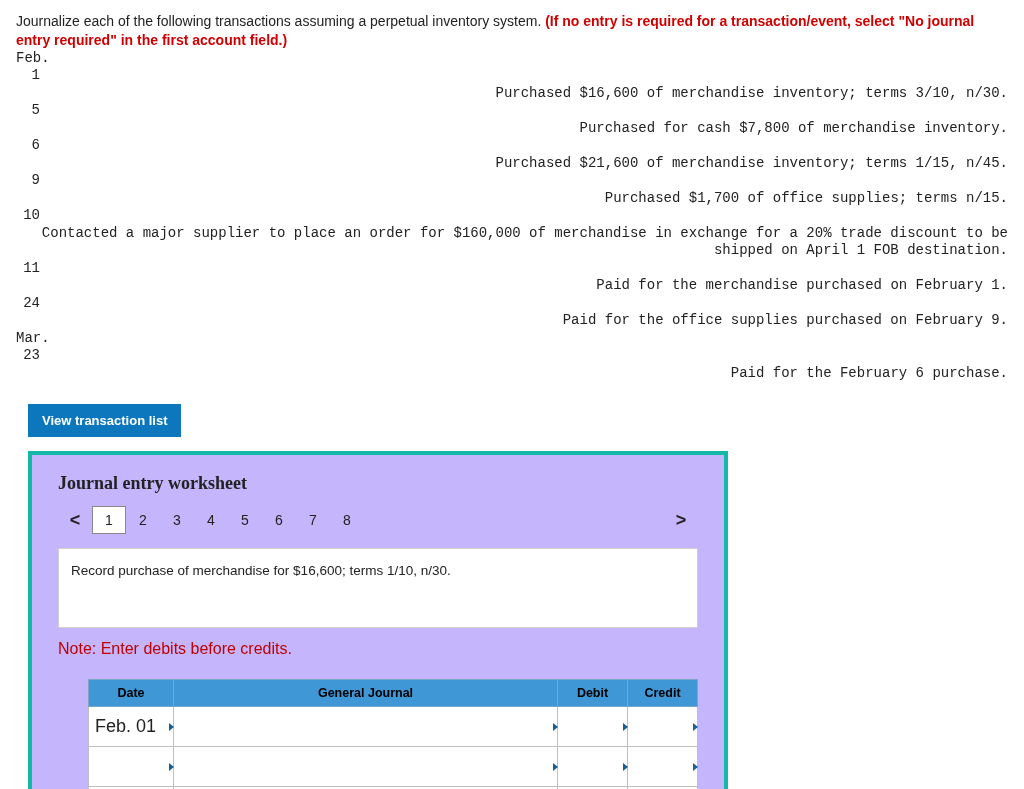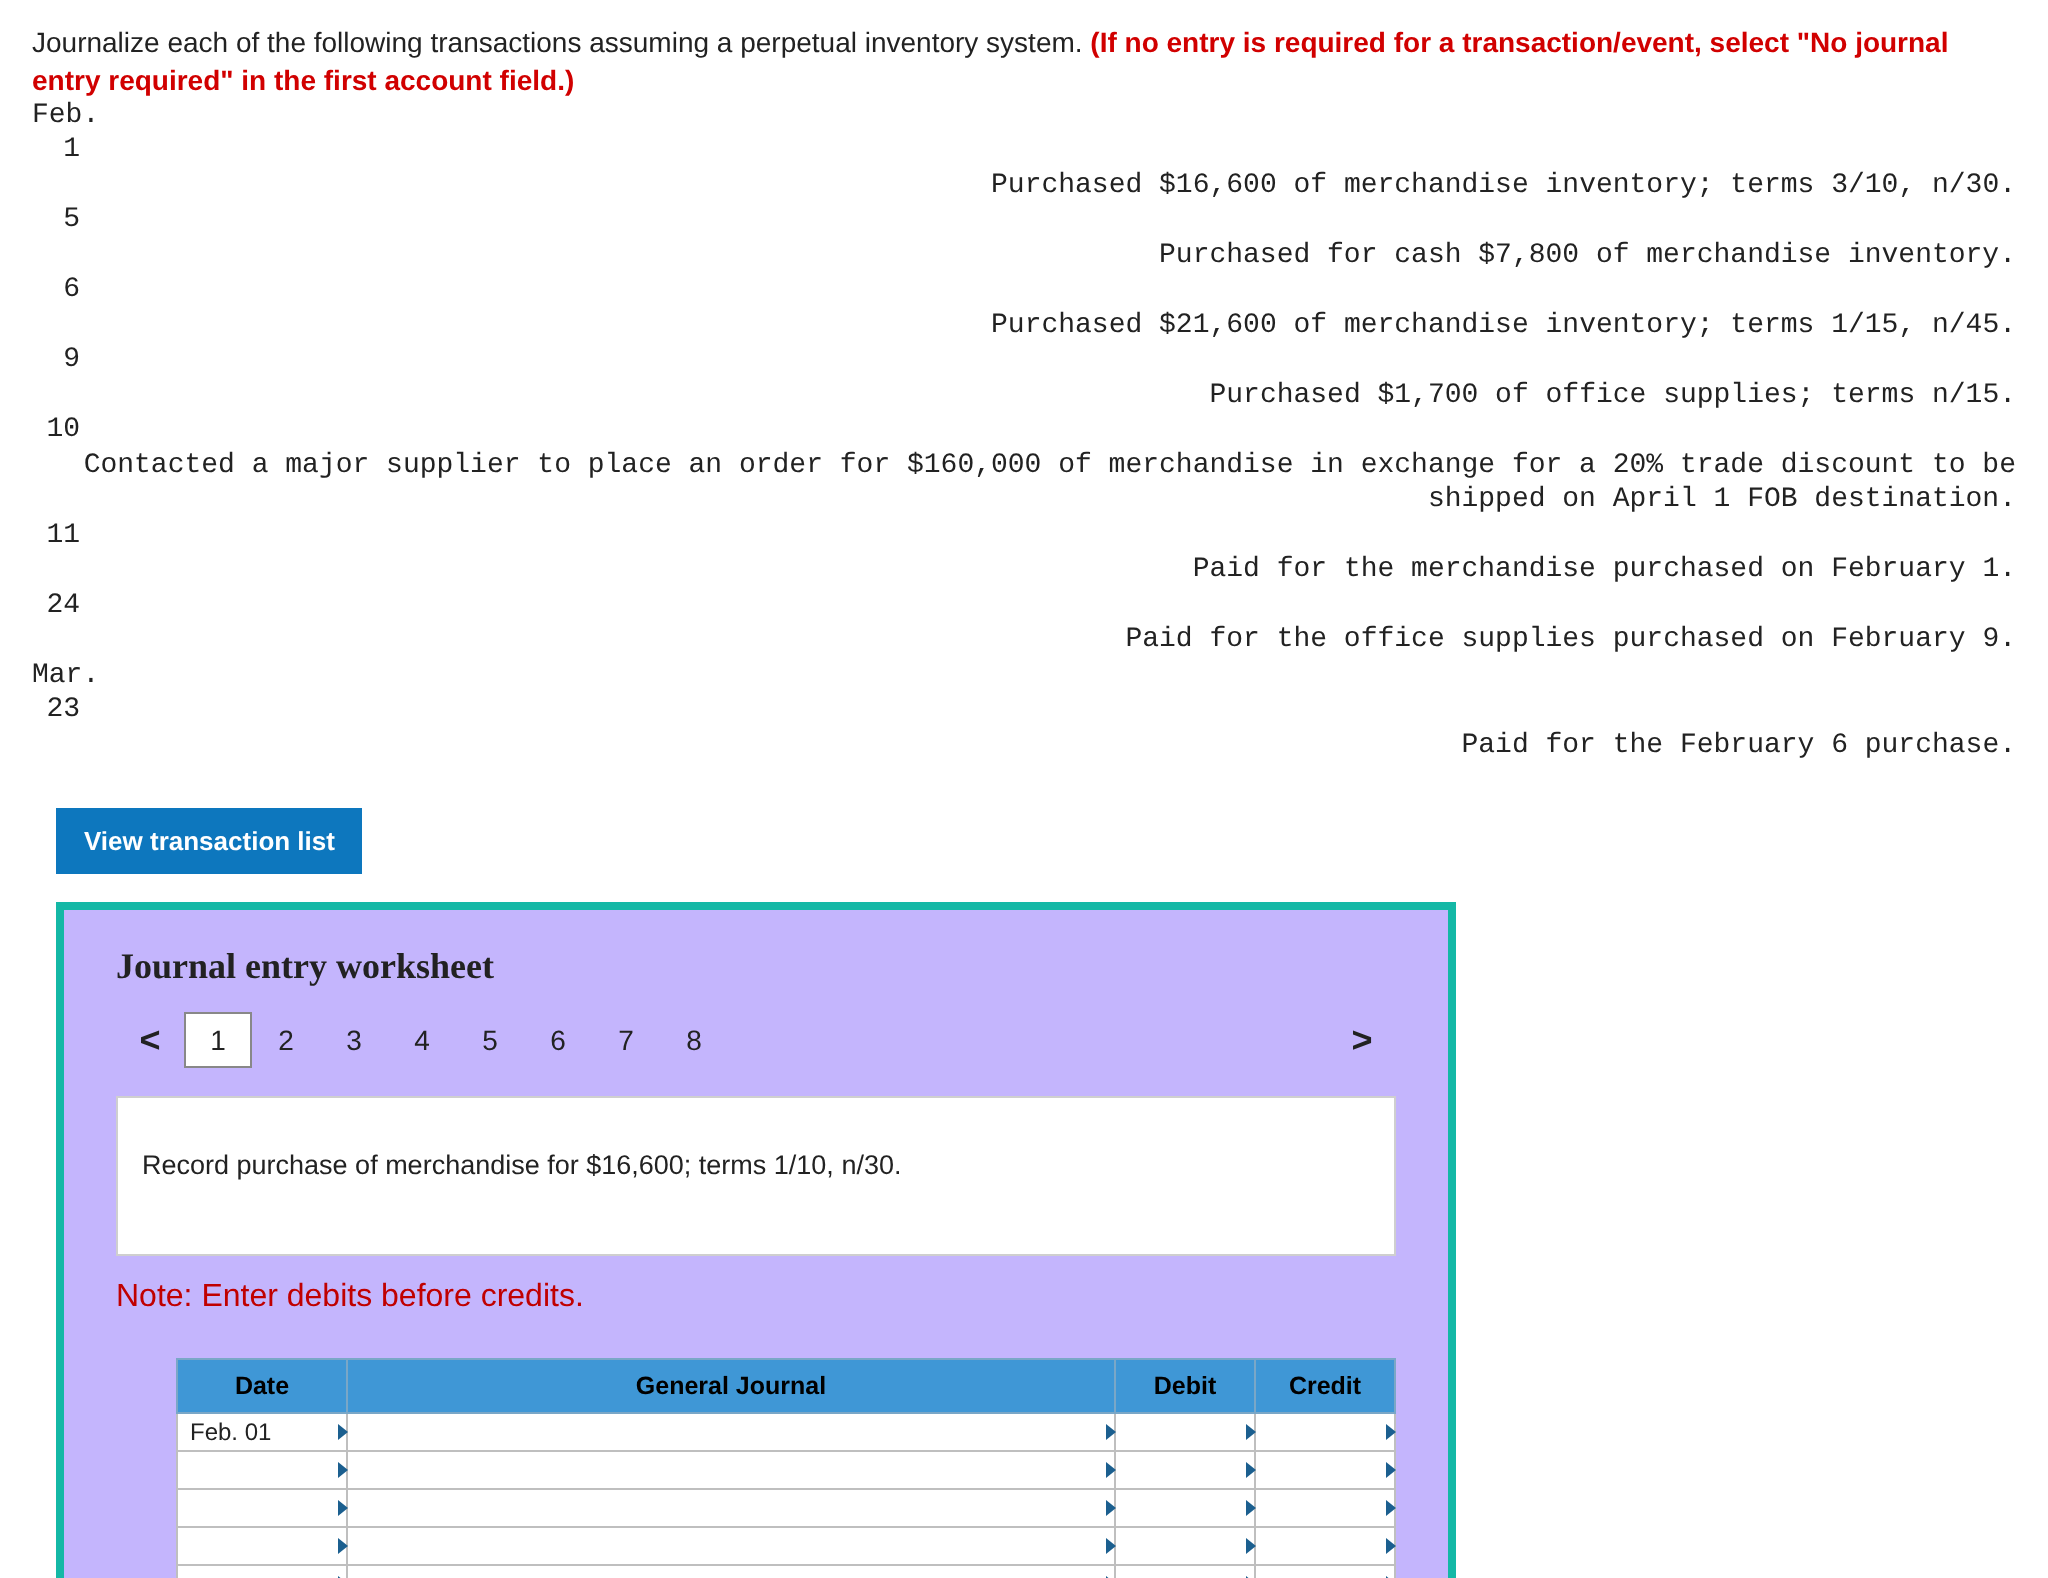--- a/index.html
+++ b/index.html
@@ -49,21 +49,21 @@
     display: flex; align-items: center; justify-content: center;
     font-size: 14px;
   }
   .pager .nav { font-size: 18px; font-weight: bold; cursor: pointer; }
   .pager .nav.right { margin-left: auto; }
   .pager .step { cursor: pointer; }
   .pager .step.active { border: 1px solid #888; background: #fff; }
   .instr-box {
     background: #fff;
     border: 1px solid #cfcfcf;
-    padding: 26px 12px;
+    padding: 14px 12px;
     font-size: 13.5px;
     min-height: 80px;
     margin-bottom: 12px;
   }
   .note { color: #c00000; font-size: 16px; margin-bottom: 21px; }
   .je-wrap { position: relative; padding-left: 30px; }
   table.je {
     border-collapse: collapse;
     width: 100%;
     background: #fff;
@@ -73,23 +73,23 @@
     background: #3f97d6;
     color: #000;
     font-weight: bold;
     border: 1px solid #7aa7c7;
     padding: 6px 4px;
     font-size: 12.5px;
     text-align: center;
   }
   table.je td {
     border: 1px solid #bfbfbf;
-    height: 19px;
+    height: 40px;
     padding: 2px 6px;
-    font-size: 12px;
+    font-size: 18px;
     position: relative;
   }
   table.je td .tick {
     position: absolute;
     right: -1px; top: 50%;
     transform: translateY(-50%);
     width: 0; height: 0;
     border-top: 4px solid transparent;
     border-bottom: 4px solid transparent;
     border-left: 5px solid #1b5f8f;

